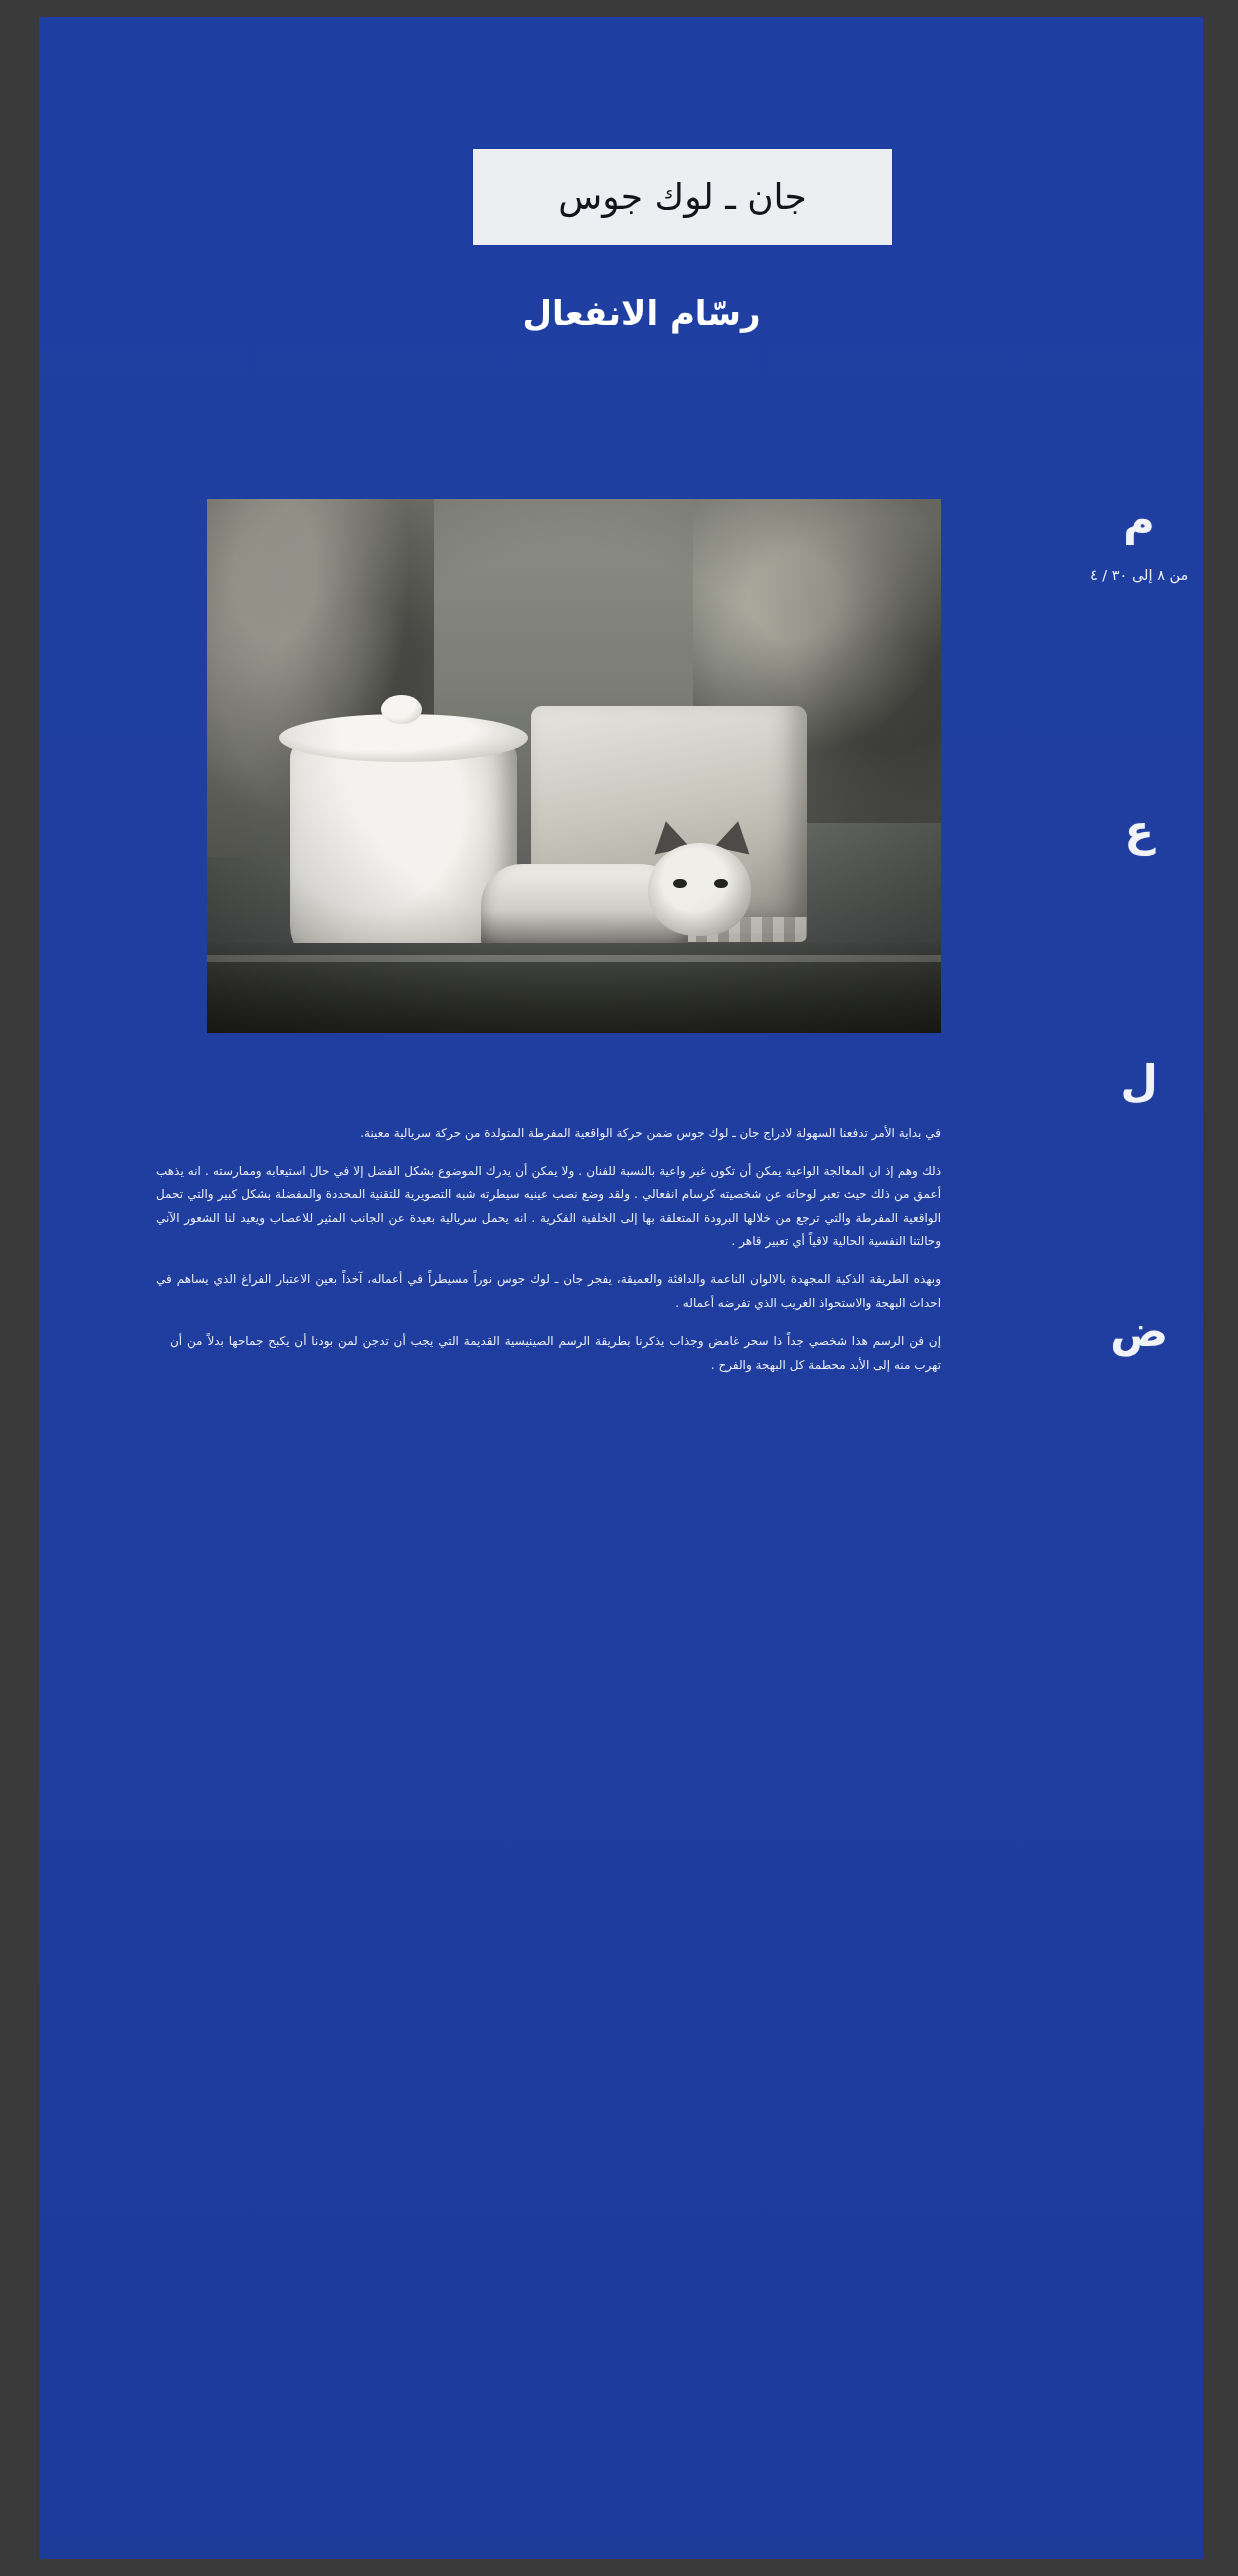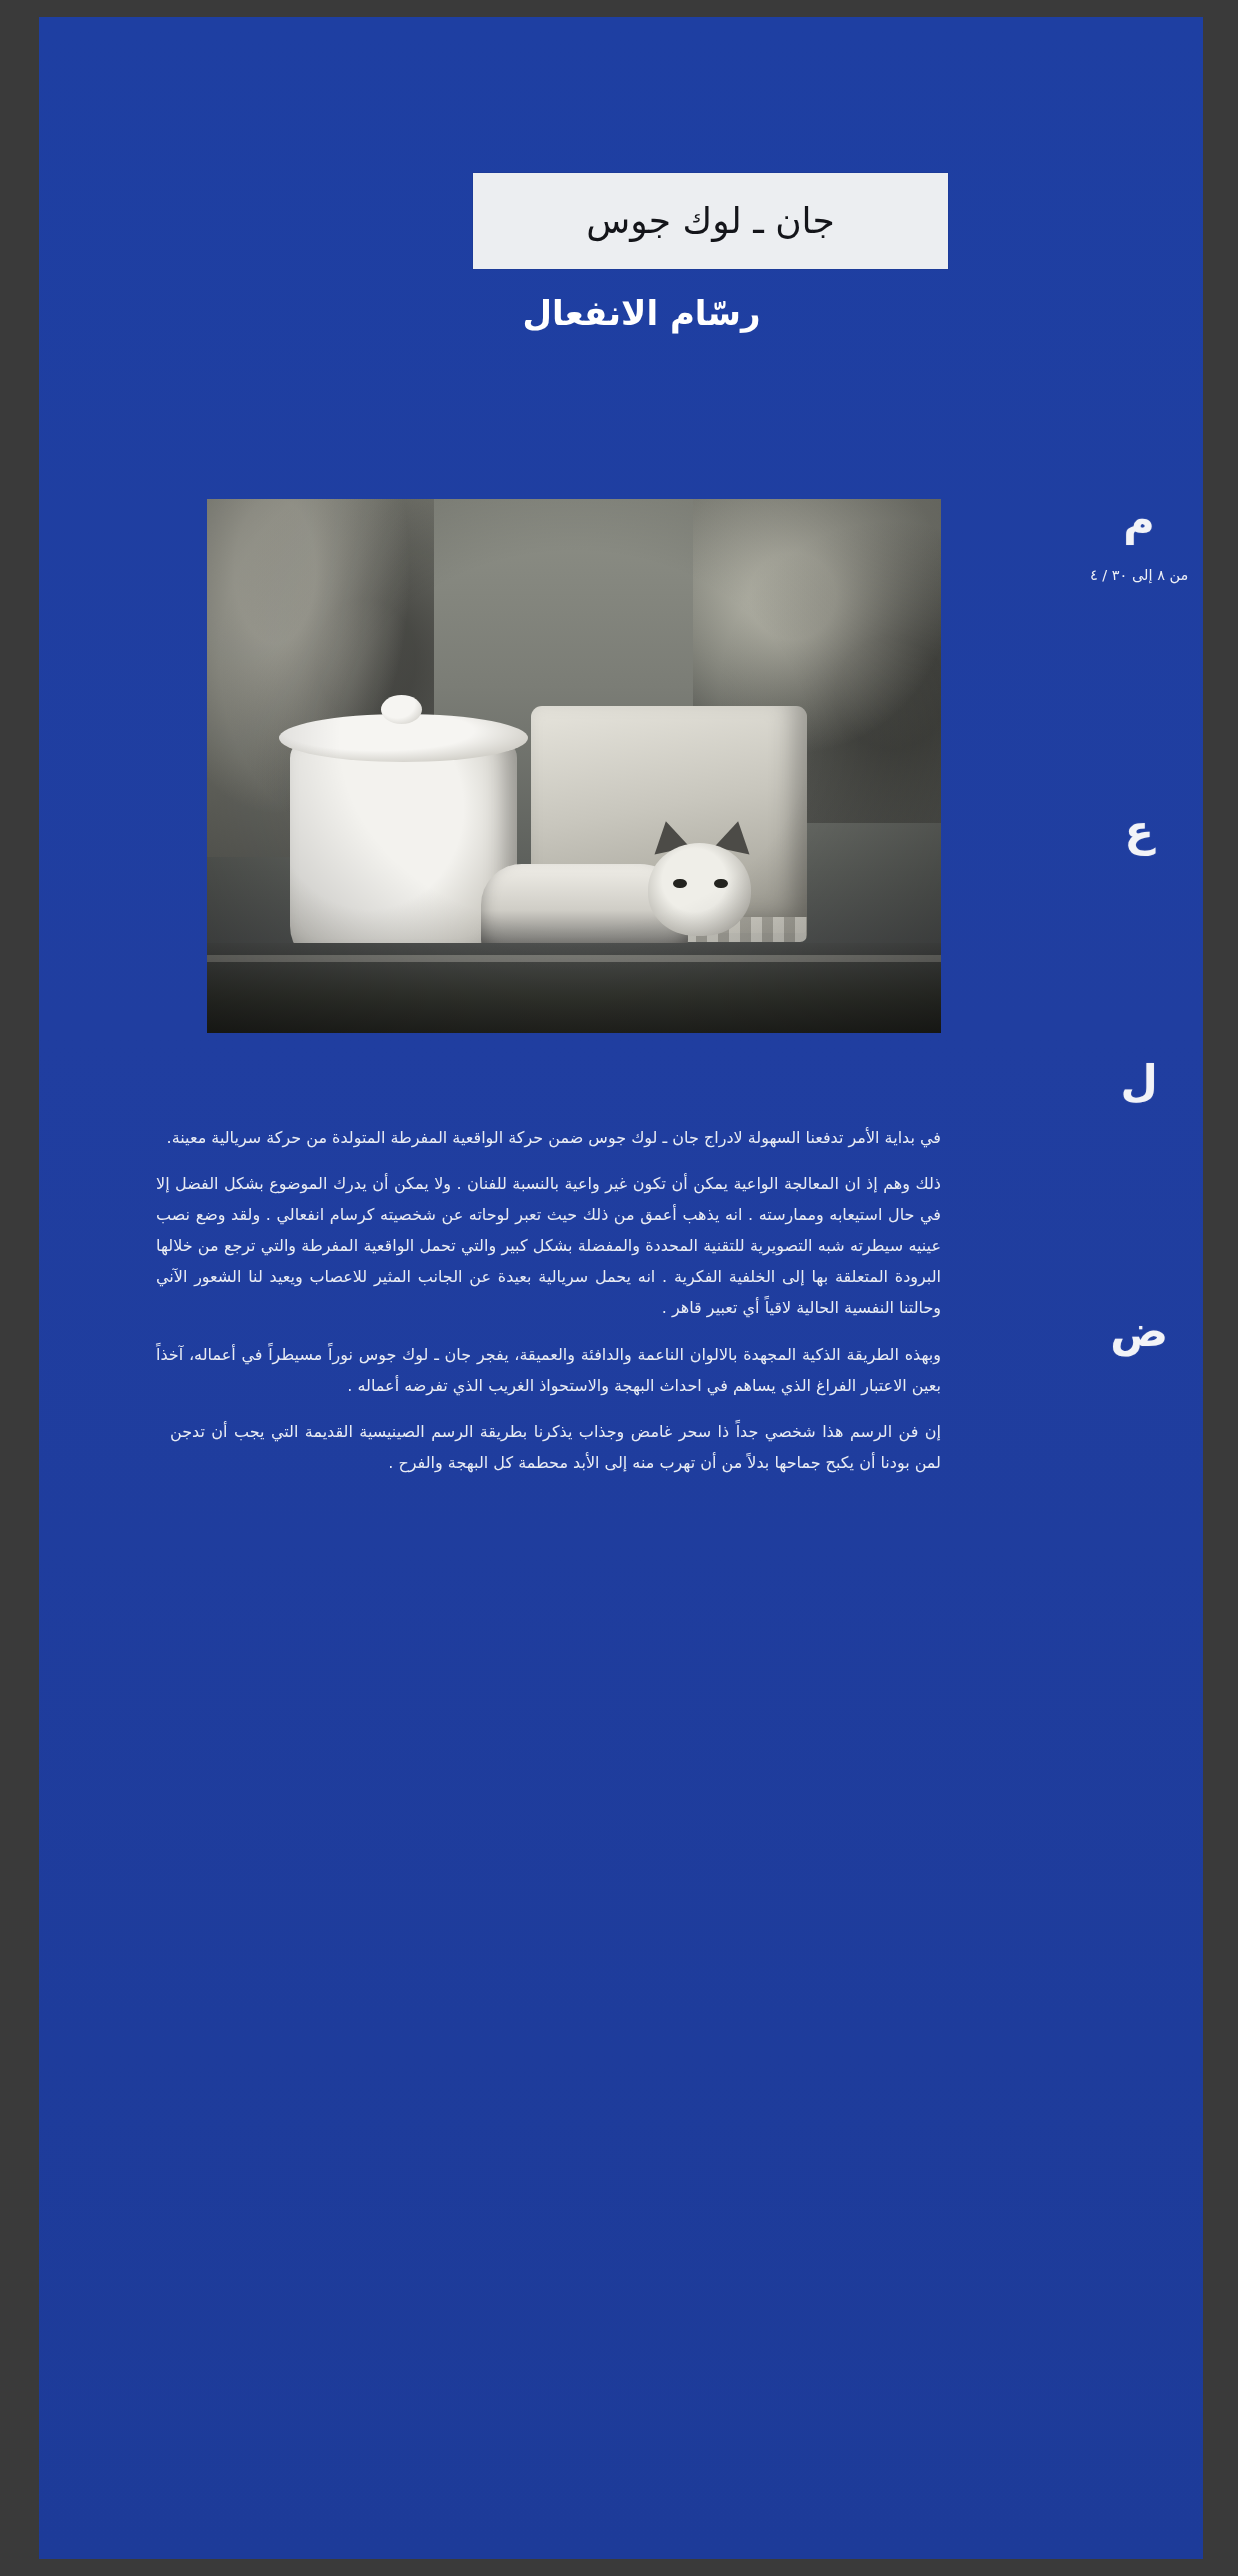--- a/index.html
+++ b/index.html
@@ -61,22 +61,22 @@
     letter-spacing: 0.3px;
   }
   .letter-gap-1 { height: 227px; }
   .letter-gap-2 { height: 207px; }
   .letter-gap-3 { height: 207px; }
 
   
   .name-plate {
     position: absolute;
     left: 434px;
-    top: 156px;
-    width: 475px;
+    top: 132px;
+    width: 419px;
     height: 96px;
     background: #eceef1;
     display: flex;
     align-items: center;
     justify-content: center;
     box-shadow: 0 0 0 0.7px rgba(0,0,0,0.08);
     text-align: right;
   }
   .name-plate span {
     font-family: "DejaVu Sans", sans-serif;
@@ -212,21 +212,21 @@
   }
 
   
   .body-text {
     position: absolute;
     left: 117px;
     top: 1105px;
     width: 785px;
     color: #e9ecf4;
     font-family: "DejaVu Sans", sans-serif;
-    font-size: 16px;
+    font-size: 12px;
     line-height: 1.95;
     text-align: justify;
     direction: rtl;
   }
   .body-text p { margin: 0 0 15px 0; }
   .body-text p:last-child { margin-bottom: 0; margin-left: 14px; }
 </style>
 </head>
 <body>
 

